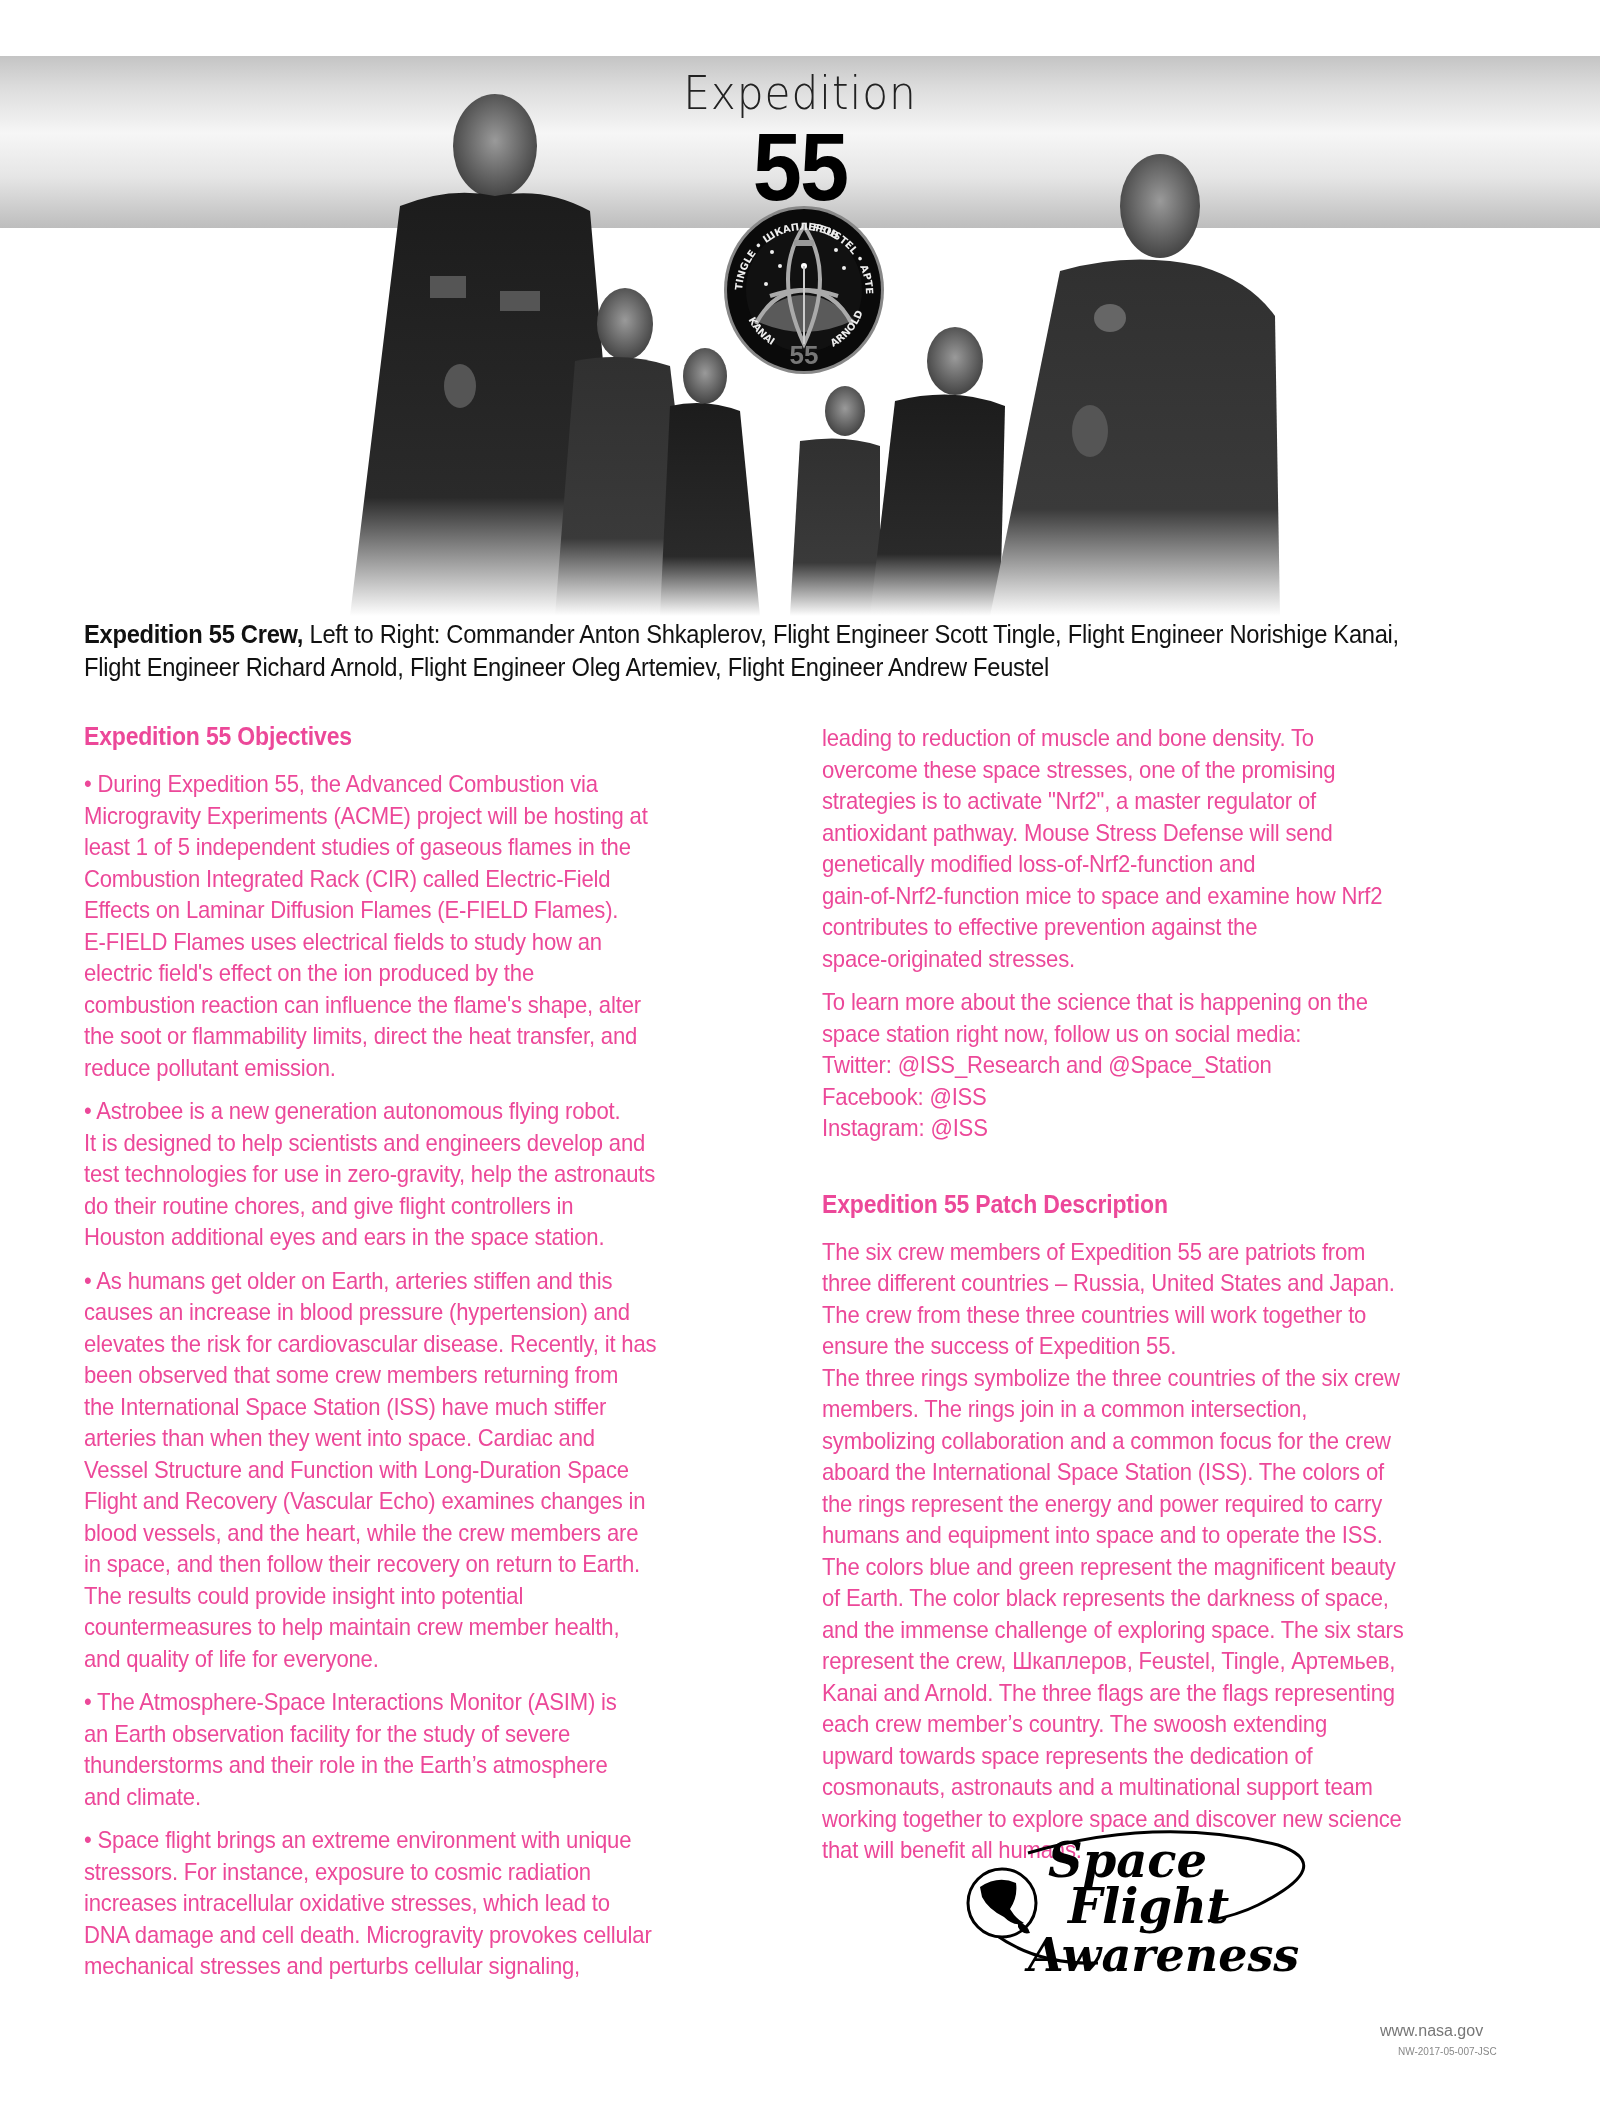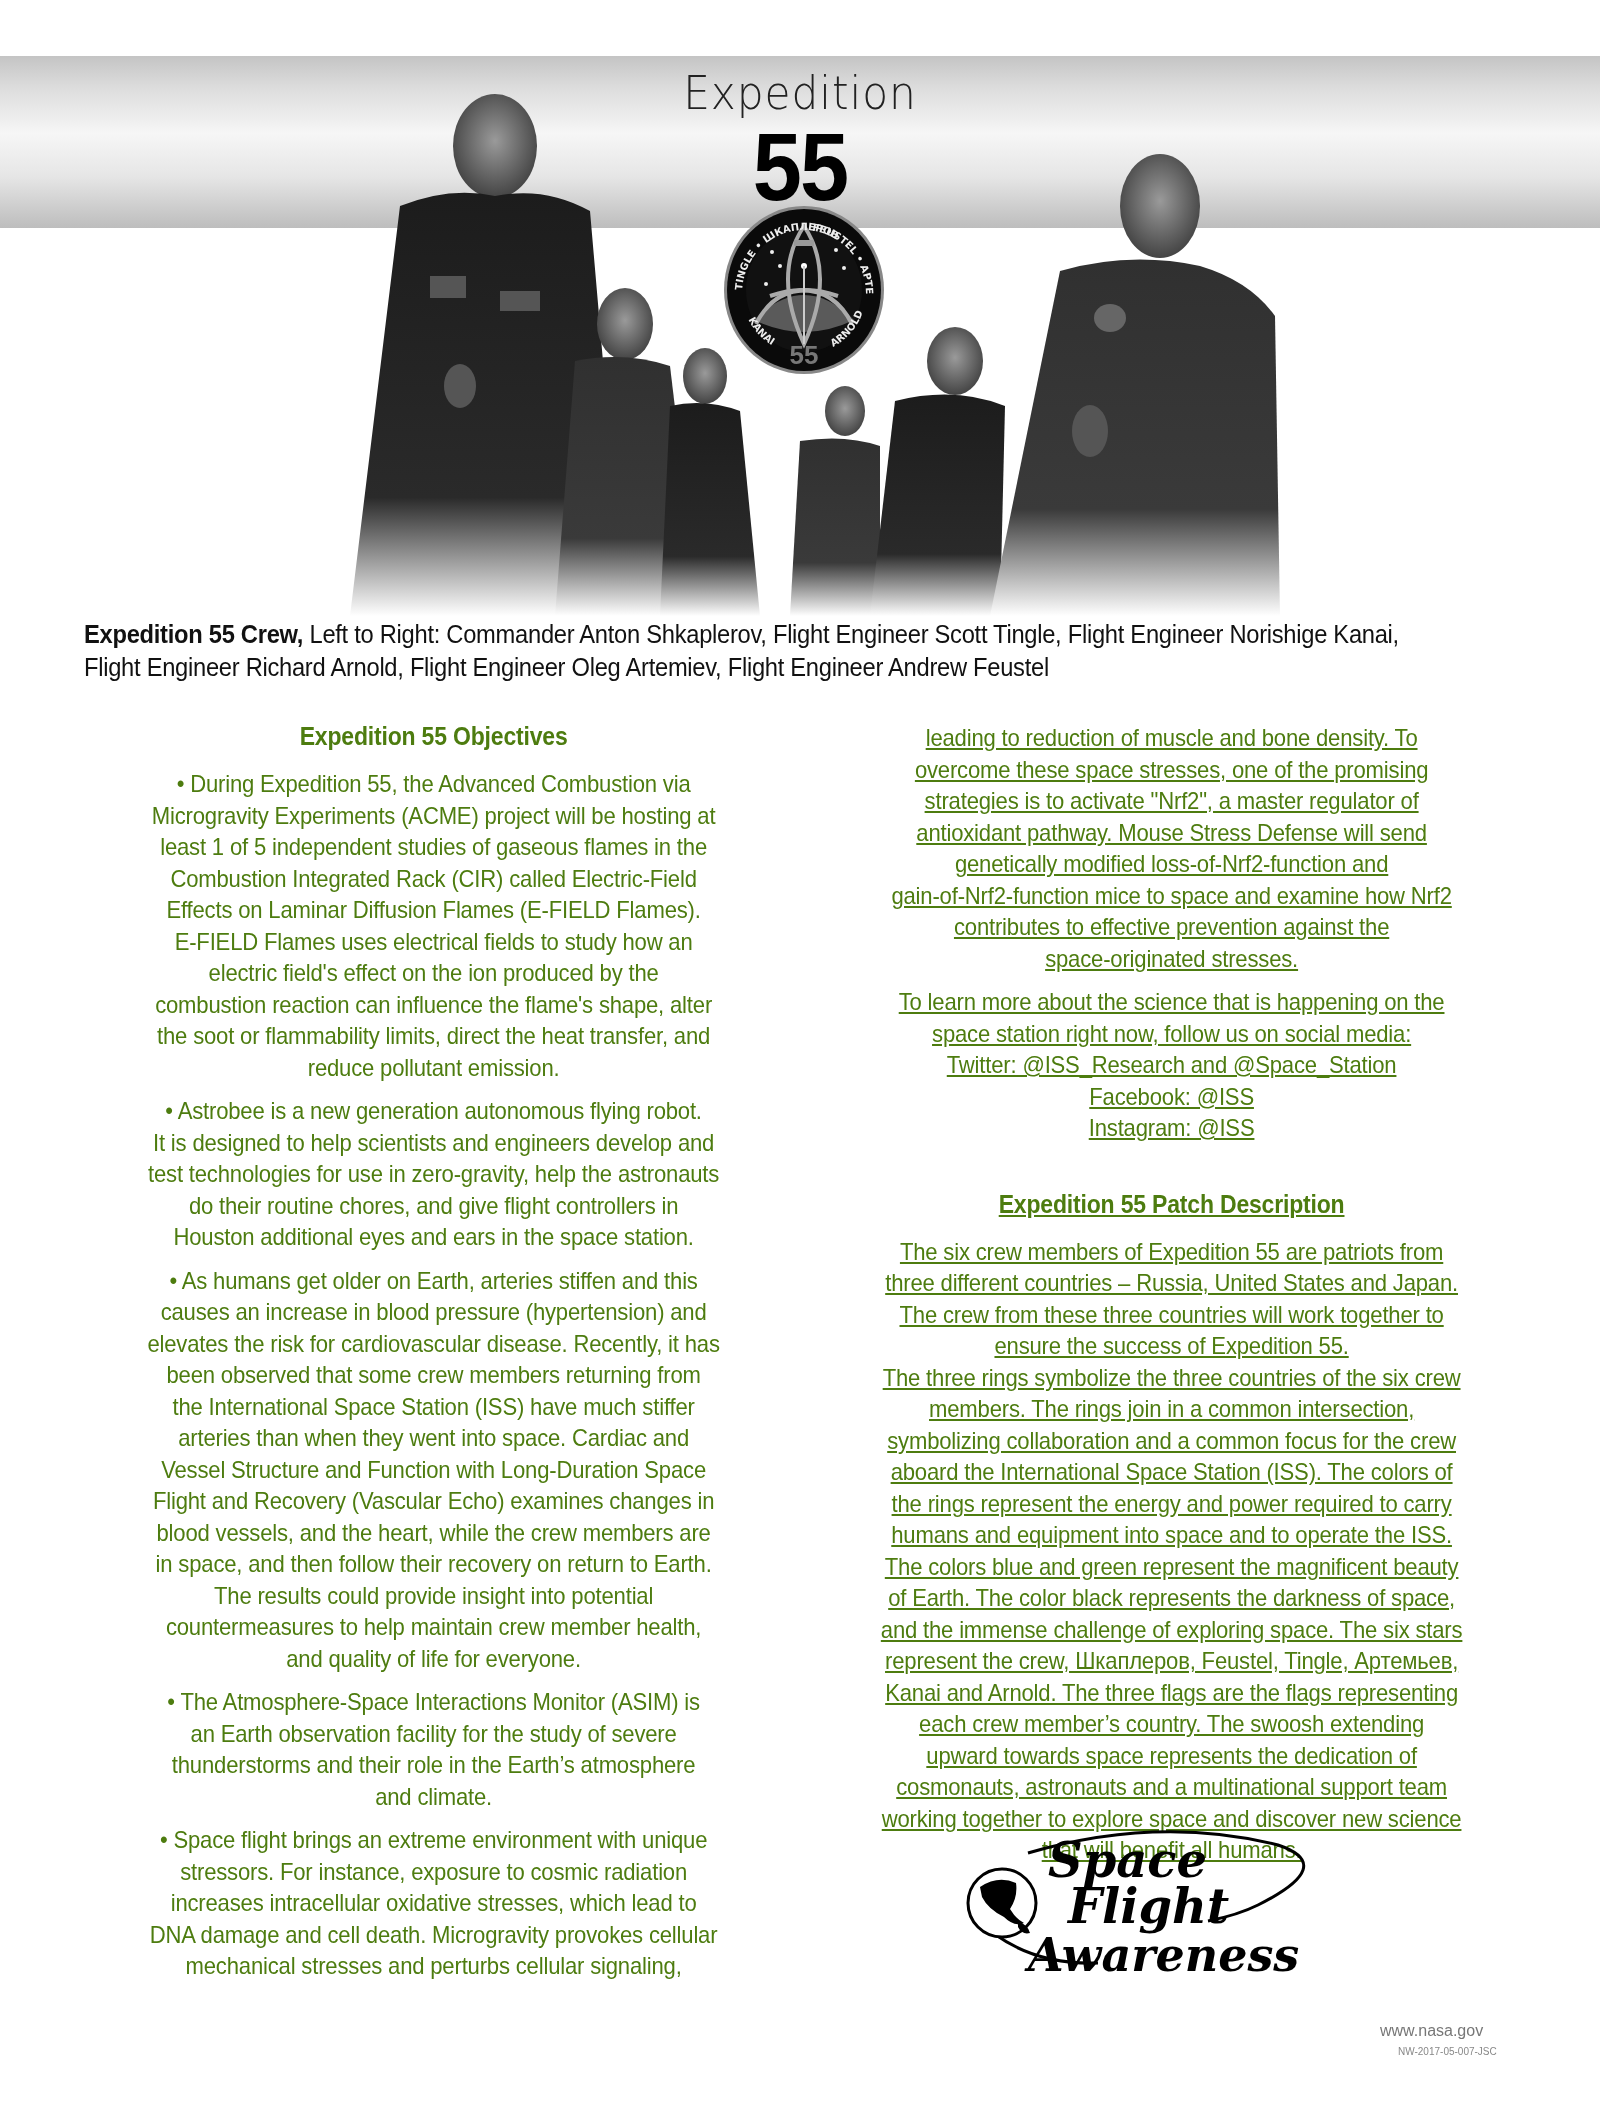--- a/index.html
+++ b/index.html
@@ -32,23 +32,23 @@
 
   
   .caption {
     position: absolute; left: 84px; top: 618px; width: 1440px;
     font-size: 25.5px; line-height: 33px; color: #111; letter-spacing: -0.3px;
     transform-origin: left top; transform: scaleX(0.93);
   }
   .caption b { font-weight: 700; }
 
   
-  .col { position: absolute; font-size: 24px; line-height: 31.5px; color: #4d7c0f; letter-spacing: -0.2px; text-align: center; }
+  .col { position: absolute; font-size: 24px; line-height: 31.5px; color: #ec4899; letter-spacing: -0.2px; }
   .col-left { left: 84px; top: 720px; width: 700px; }
-  .col-right { left: 822px; top: 722px; width: 700px; text-decoration: underline; }
+  .col-right { left: 822px; top: 722px; width: 700px; }
   .col .inner { transform-origin: left top; transform: scaleX(0.92); width: 760px; }
   .section-heading { font-weight: 700; font-size: 25px; line-height: 32px; margin-bottom: 16px; }
   .para { margin-bottom: 12px; }
   .lines span { display: block; white-space: nowrap; }
   .gap-lg { height: 32px; }
 
   
   .sfa-logo { position: absolute; left: 958px; top: 1825px; width: 370px; height: 156px; }
   .sfa-logo svg { width: 100%; height: 100%; display: block; }
 

